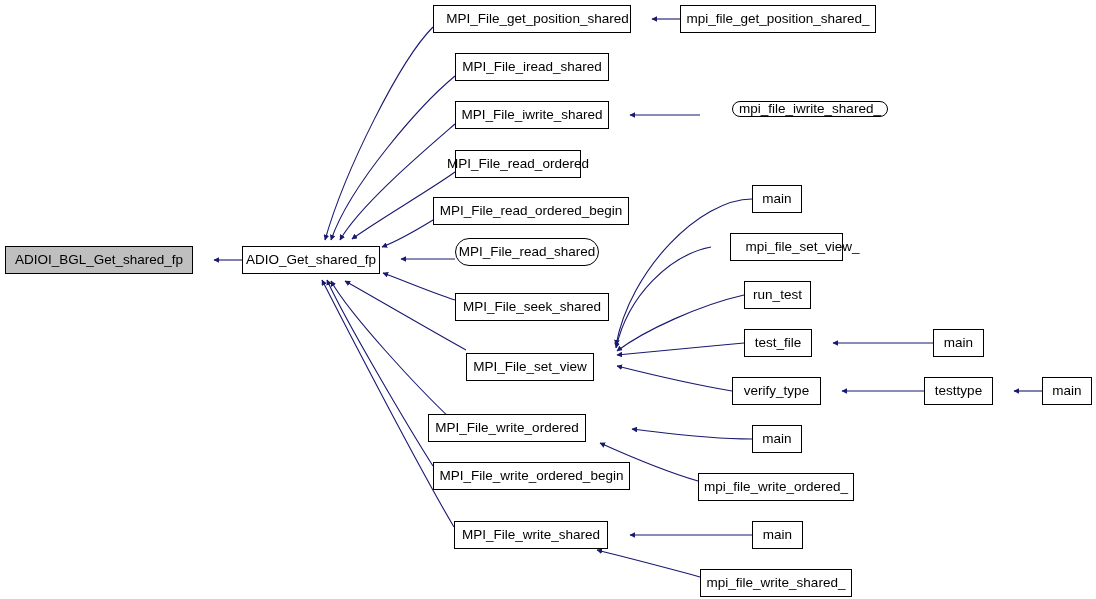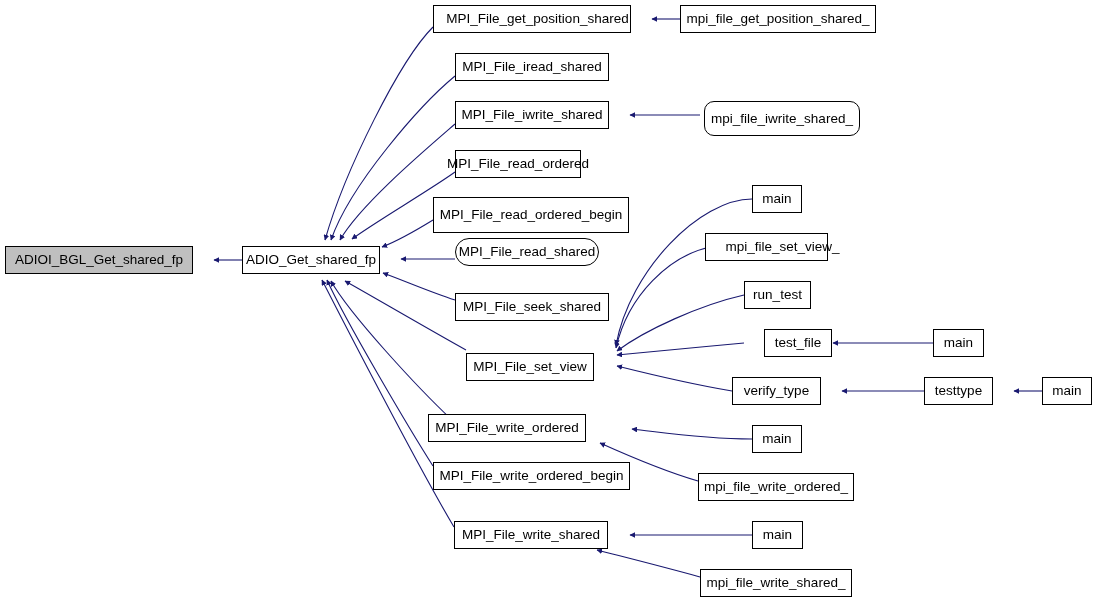--- a/index.html
+++ b/index.html
@@ -95,21 +95,21 @@
       </div>
       <div class="node" style="left: 455px; top: 53px; width: 154px; height: 28px;">
         <span>MPI_File_iread_shared</span>
       </div>
       <div class="node" style="left: 455px; top: 101px; width: 154px; height: 28px;">
         <span>MPI_File_iwrite_shared</span>
       </div>
       <div class="node" style="left: 455px; top: 150px; width: 126px; height: 28px;">
         <span>MPI_File_read_ordered</span>
       </div>
-      <div class="node" style="left: 433px; top: 197px; width: 196px; height: 36px;">
+      <div class="node" style="left: 433px; top: 197px; width: 196px; height: 28px;">
         <span>MPI_File_read_ordered_begin</span>
       </div>
       <div class="node" style="left: 455px; top: 238px; width: 144px; height: 28px; border-radius: 14px;">
         <span>MPI_File_read_shared</span>
       </div>
       <div class="node" style="left: 455px; top: 293px; width: 154px; height: 28px;">
         <span>MPI_File_seek_shared</span>
       </div>
       <div class="node" style="left: 466px; top: 341px; width: 128px; height: 28px; margin-top: 12px;">
         <span>MPI_File_set_view</span>
@@ -119,33 +119,33 @@
       </div>
       <div class="node" style="left: 433px; top: 462px; width: 197px; height: 28px;">
         <span>MPI_File_write_ordered_begin</span>
       </div>
       <div class="node" style="left: 454px; top: 521px; width: 154px; height: 28px;">
         <span>MPI_File_write_shared</span>
       </div>
       <div class="node" style="left: 680px; top: 5px; width: 196px; height: 28px;">
         <span>mpi_file_get_position_shared_</span>
       </div>
-      <div class="node" style="left: 704px; top: 101px; width: 156px; height: 35px; border-radius: 10px;">
+      <div class="node" style="left: 732px; top: 101px; width: 156px; height: 16px; border-radius: 10px;">
         <span>mpi_file_iwrite_shared_</span>
       </div>
       <div class="node" style="left: 752px; top: 185px; width: 50px; height: 28px;">
         <span>main</span>
       </div>
-      <div class="node" style="left: 705px; top: 233px; width: 123px; height: 28px; padding-left: 32px;">
+      <div class="node" style="left: 730px; top: 233px; width: 113px; height: 28px; padding-left: 32px;">
         <span>mpi_file_set_view_</span>
       </div>
       <div class="node" style="left: 744px; top: 281px; width: 67px; height: 28px;">
         <span>run_test</span>
       </div>
-      <div class="node" style="left: 744px; top: 329px; width: 68px; height: 28px; margin-left: 20px;">
+      <div class="node" style="left: 744px; top: 329px; width: 68px; height: 28px;">
         <span>test_file</span>
       </div>
       <div class="node" style="left: 732px; top: 377px; width: 89px; height: 28px;">
         <span>verify_type</span>
       </div>
       <div class="node" style="left: 933px; top: 329px; width: 51px; height: 28px;">
         <span>main</span>
       </div>
       <div class="node" style="left: 924px; top: 377px; width: 69px; height: 28px;">
         <span>testtype</span>

